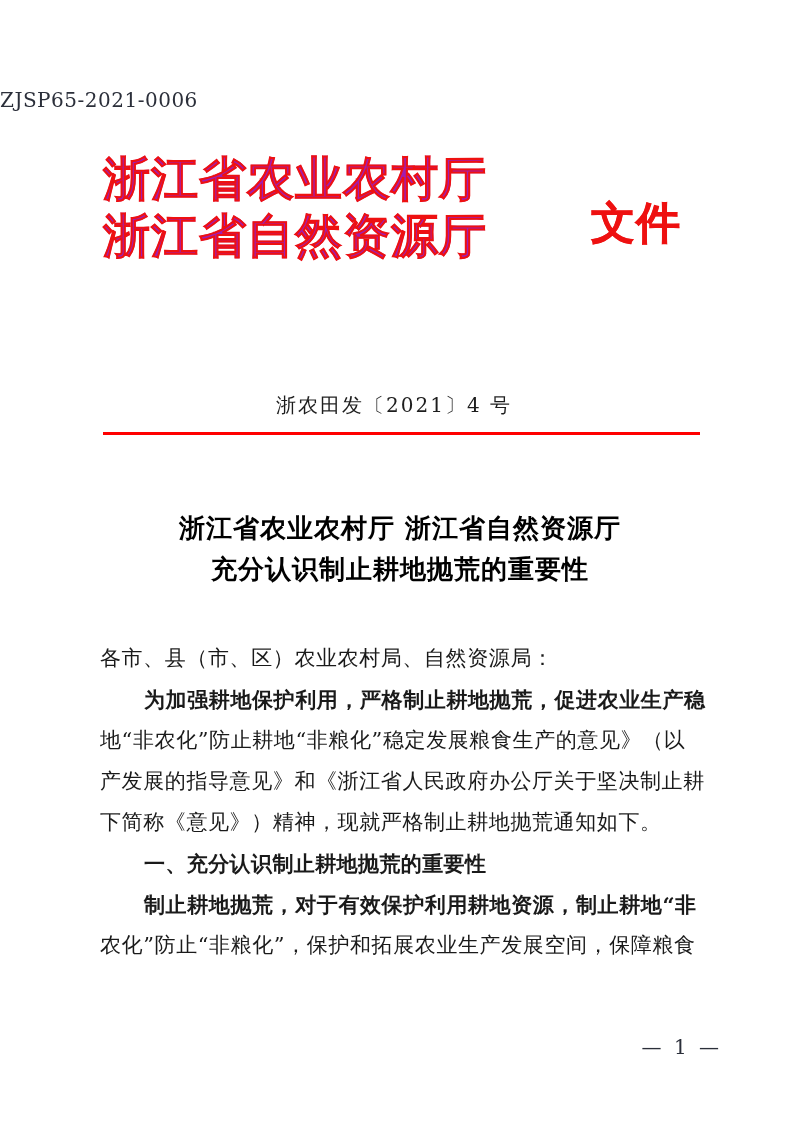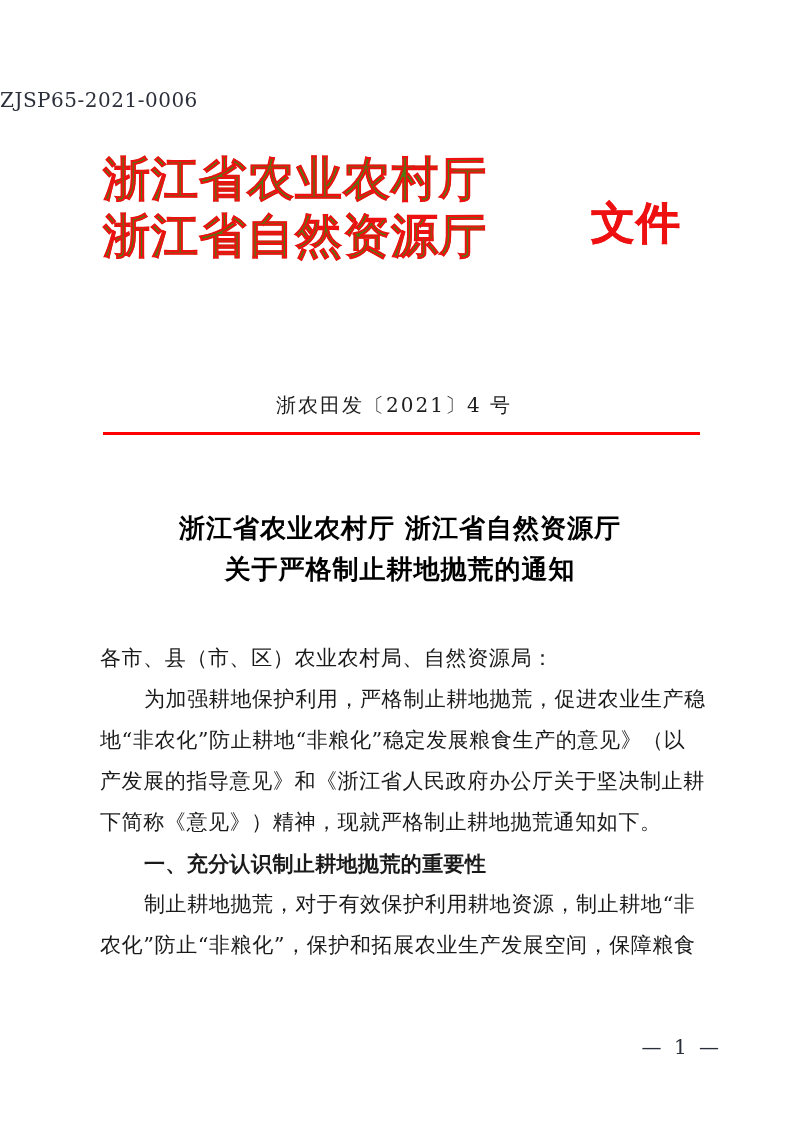--- a/index.html
+++ b/index.html
@@ -45,21 +45,21 @@
     position: absolute;
     left: 0;
     top: 0;
     width: 490px;
   }
   .masthead-line {
     font-family: "DejaVu Serif", serif;
     font-weight: bold;
     font-size: 47px;
     line-height: 57px;
-    color: #4d7c0f;
+    color: #a21caf;
     letter-spacing: 1px;
     white-space: nowrap;
     -webkit-text-stroke: 0.6px #ee1111;
   }
   .masthead-kind {
     position: absolute;
     left: 488px;
     top: 48px;
     font-family: Liberation Serif, serif;
     font-weight: bold;
@@ -124,20 +124,21 @@
     font-family: "DejaVu Serif", serif;
     font-size: 21px;
     line-height: 41px;
     height: 41px;
     color: #1a1a1a;
     letter-spacing: 0.6px;
     white-space: nowrap;
   }
   .body-line.indent {
     text-indent: 44px;
+    font-weight: bold;
   }
   .body-line.section {
     font-weight: bold;
     text-indent: 44px;
     letter-spacing: 0.4px;
   }
 
   
   .page-number {
     position: absolute;
@@ -166,21 +167,21 @@
     </div>
     <div class="masthead-kind">文件</div>
   </div>
 
   <div class="doc-ref">浙农田发〔2021〕4 号</div>
 
   <div class="red-rule"></div>
 
   <div class="doc-title">
     <div class="doc-title-line">浙江省农业农村厅 浙江省自然资源厅</div>
-    <div class="doc-title-line">关于严格制止耕地抛荒的通知</div>
+    <div class="doc-title-line">充分认识制止耕地抛荒的重要性</div>
   </div>
 
   <div class="body-area">
     <div class="body-line">各市、县（市、区）农业农村局、自然资源局：</div>
 
     <div class="body-line indent">为加强耕地保护利用，严格制止耕地抛荒，促进农业生产稳</div>
     <div class="body-line">地“非农化”防止耕地“非粮化”稳定发展粮食生产的意见》（以</div>
     <div class="body-line">产发展的指导意见》和《浙江省人民政府办公厅关于坚决制止耕</div>
     <div class="body-line">下简称《意见》）精神，现就严格制止耕地抛荒通知如下。</div>
 

